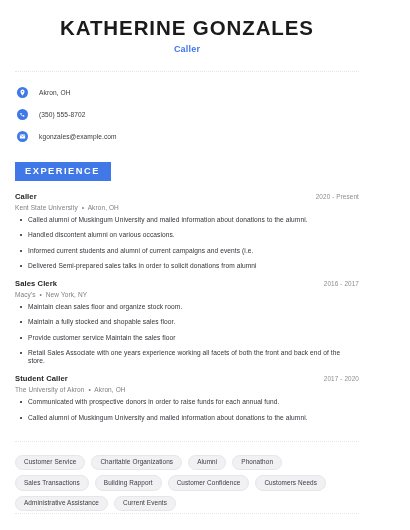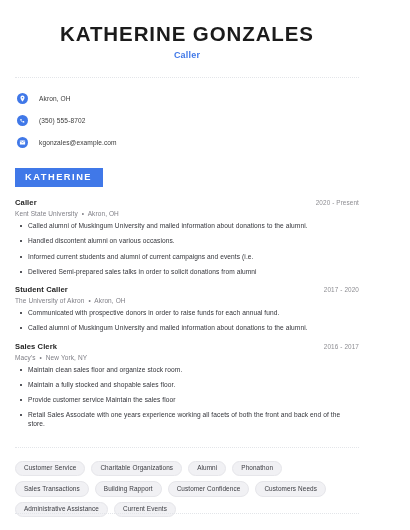--- a/index.html
+++ b/index.html
@@ -13,21 +13,21 @@
     overflow: hidden;
     font-family: "Liberation Sans", sans-serif;
     color: #2b2b2b;
     -webkit-font-smoothing: antialiased;
   }
   .page {
     width: 374px;
     height: 530px;
     position: relative;
     box-sizing: border-box;
-    padding: 6px 15px;
+    padding: 0 15px;
     background: #ffffff;
   }
 
   
   .header {
     padding-top: 17px;
     text-align: center;
   }
   .full-name {
     font-family: "Liberation Sans", sans-serif;
@@ -210,21 +210,21 @@
           <path d="M3 5h18v14H3z" fill="#ffffff"></path>
           <path d="M3 6l9 6 9-6" stroke="#4078e8" stroke-width="2" fill="none"></path>
         </svg>
       </span>
       <span class="contact-text">kgonzales@example.com</span>
     </div>
 
   </div>
 
   <div class="sec-experience">
-    <div class="section-badge">KATHERINE</div>
+    <div class="section-badge">EXPERIENCE</div>
 
     <div class="jobs">
 
       <div class="job">
         <div class="job-head">
           <span class="job-role">Caller</span>
           <span class="job-dates">2020 - Present</span>
         </div>
         <div class="job-meta">
           <span>Kent State University</span>
@@ -234,49 +234,49 @@
         <ul class="bullets">
           <li>Called alumni of Muskingum University and mailed information about donations to the alumni.</li>
           <li>Handled discontent alumni on various occasions.</li>
           <li>Informed current students and alumni of current campaigns and events (i.e.</li>
           <li>Delivered Semi-prepared sales talks in order to solicit donations from alumni</li>
         </ul>
       </div>
 
       <div class="job">
         <div class="job-head">
-          <span class="job-role">Student Caller</span>
-          <span class="job-dates">2017 - 2020</span>
-        </div>
-        <div class="job-meta">
-          <span>The University of Akron</span>
-          <span class="sep">•</span>
-          <span>Akron, OH</span>
-        </div>
-        <ul class="bullets">
-          <li>Communicated with prospective donors in order to raise funds for each annual fund.</li>
-          <li>Called alumni of Muskingum University and mailed information about donations to the alumni.</li>
-        </ul>
-      </div>
-
-      <div class="job">
-        <div class="job-head">
           <span class="job-role">Sales Clerk</span>
           <span class="job-dates">2016 - 2017</span>
         </div>
         <div class="job-meta">
           <span>Macy's</span>
           <span class="sep">•</span>
           <span>New York, NY</span>
         </div>
         <ul class="bullets">
           <li>Maintain clean sales floor and organize stock room.</li>
           <li>Maintain a fully stocked and shopable sales floor.</li>
           <li>Provide customer service Maintain the sales floor</li>
           <li>Retail Sales Associate with one years experience working all facets of both the front and back end of the store.</li>
+        </ul>
+      </div>
+
+      <div class="job">
+        <div class="job-head">
+          <span class="job-role">Student Caller</span>
+          <span class="job-dates">2017 - 2020</span>
+        </div>
+        <div class="job-meta">
+          <span>The University of Akron</span>
+          <span class="sep">•</span>
+          <span>Akron, OH</span>
+        </div>
+        <ul class="bullets">
+          <li>Communicated with prospective donors in order to raise funds for each annual fund.</li>
+          <li>Called alumni of Muskingum University and mailed information about donations to the alumni.</li>
         </ul>
       </div>
 
     </div>
   </div>
 
   <div class="divider mid"></div>
 
   <div class="sec-skills">
 

